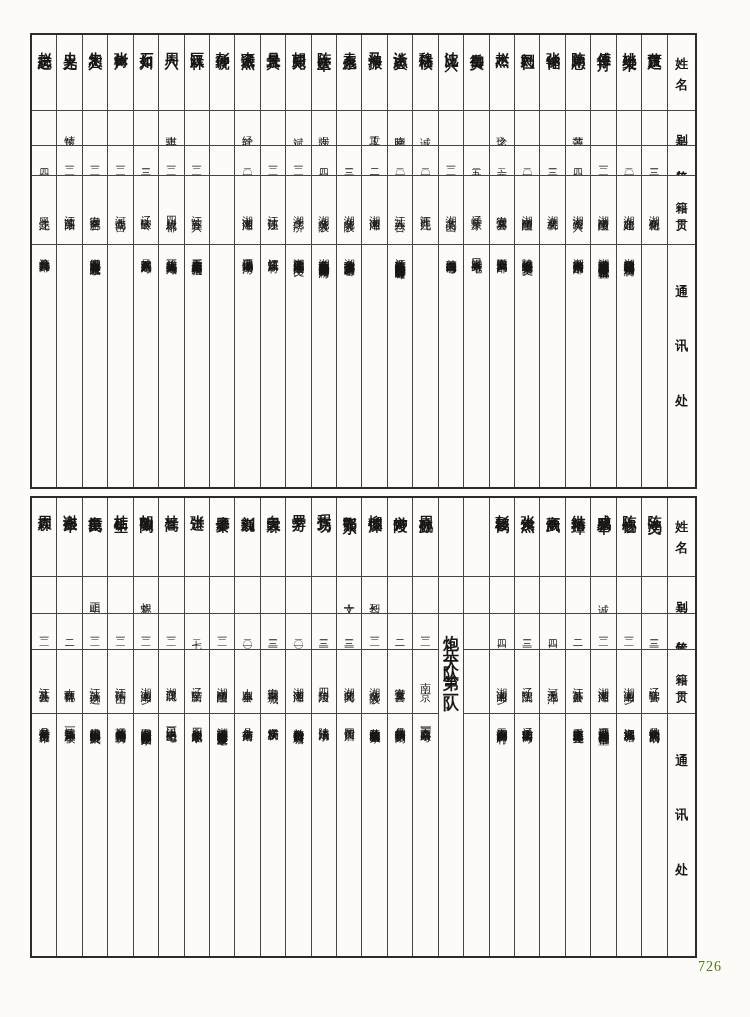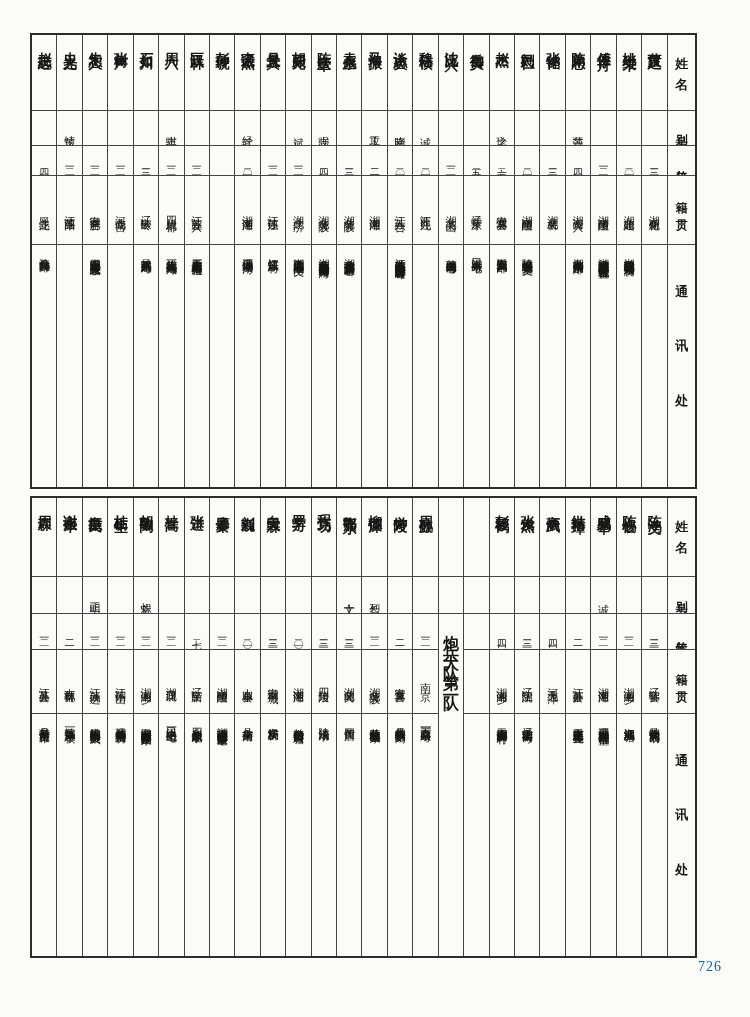--- a/index.html
+++ b/index.html
@@ -59,21 +59,21 @@
   .c-merged{flex:1 1 auto;}
   .origin-wide{letter-spacing:9px;}
   .hdr-t{font-weight:bold;color:#181715;}
   .hdr-name{font-size:13px;letter-spacing:20px;padding-top:12px;}
   .hdr-alias{font-size:12px;letter-spacing:4px;}
   .hdr-age{font-size:12px;letter-spacing:1px;}
   .hdr-origin{font-size:12px;letter-spacing:18px;}
   .hdr-contact{font-size:13px;letter-spacing:55px;padding-top:28px;}
   .page-num{
     position:absolute;top:959px;left:698px;
-    font-size:14px;color:#0369a1;letter-spacing:1px;
+    font-size:14px;color:#4d7c0f;letter-spacing:1px;
     font-family:"Liberation Serif","DejaVu Serif",serif;
   }
 </style>
 </head>
 <body>
 
 <div class="page">
 
   <div class="sect" id="top-table">
       <div class="col">

